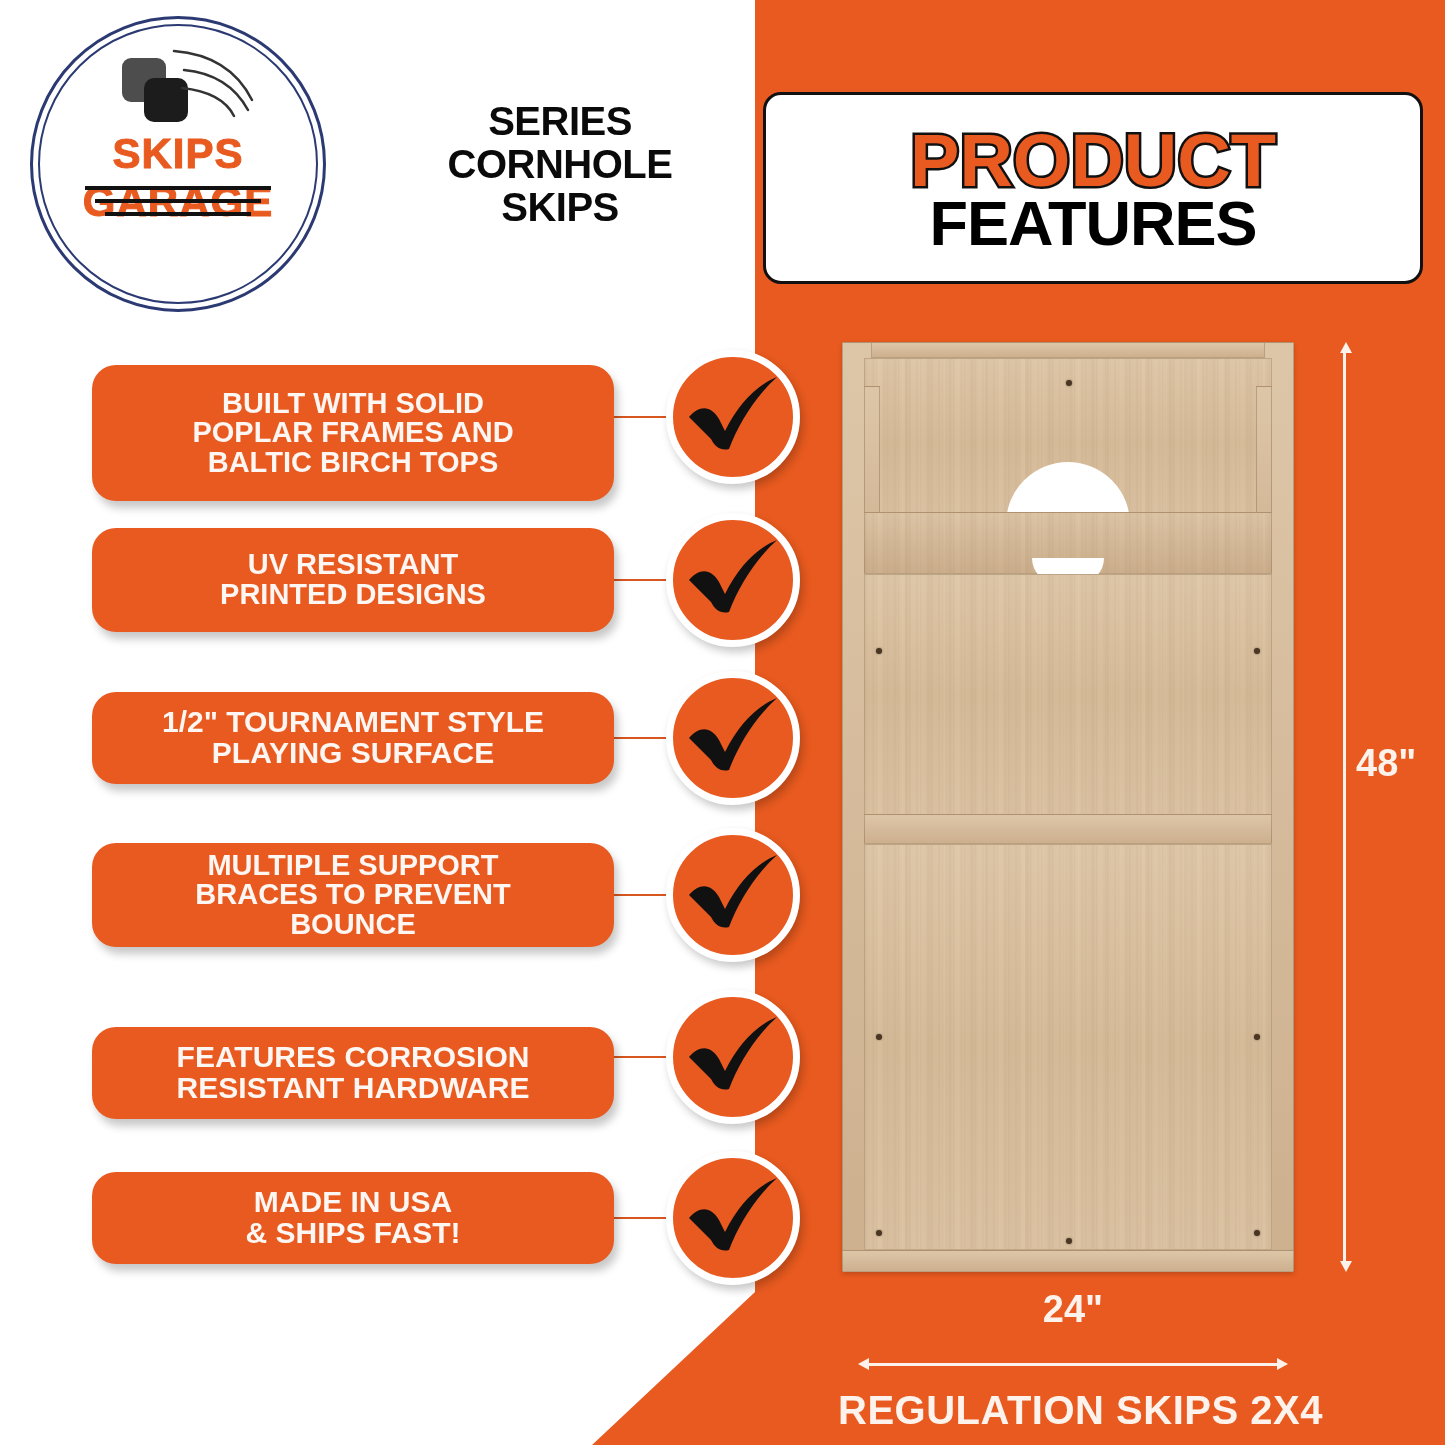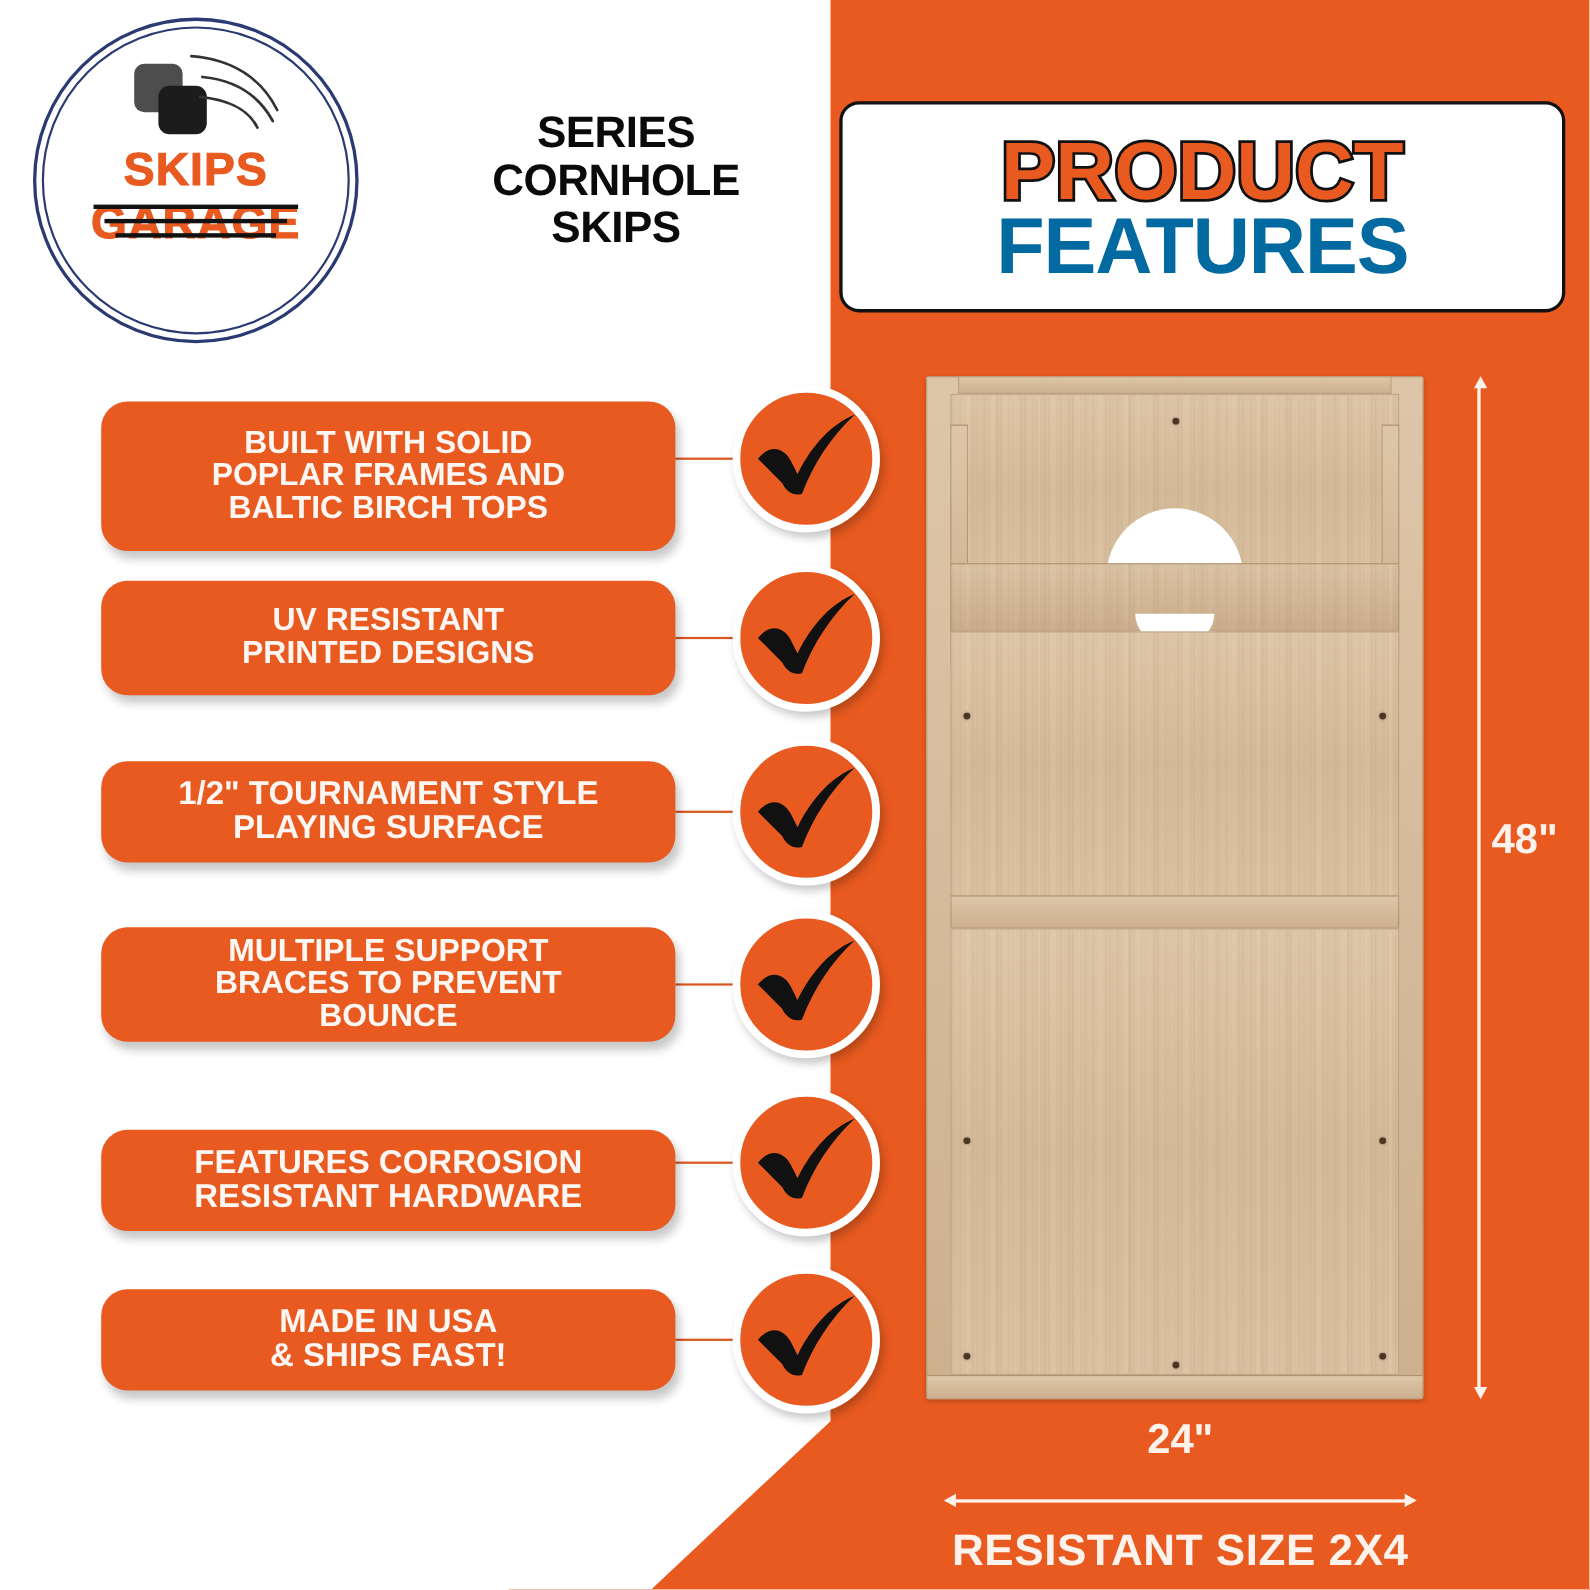--- a/index.html
+++ b/index.html
@@ -116,23 +116,23 @@
   .banner .line1 {
     font-size: 74px;
     font-weight: 700;
     color: #E85A1F;
     -webkit-text-stroke: 5px #111;
     paint-order: stroke fill;
     letter-spacing: 0px;
     line-height: 0.98;
   }
   .banner .line2 {
-    font-size: 72px;
-    font-weight: 700;
-    color: #0369a1;
+    font-size: 63px;
+    font-weight: 700;
+    color: #000000;
     -webkit-text-stroke: 4px #ffffff;
     paint-order: stroke fill;
     letter-spacing: -1px;
     line-height: 0.98;
     margin-top: -4px;
   }
 
   
   .feature-row {
     position: absolute;
@@ -470,15 +470,15 @@
   </div>
   <div class="dim-v-label">48"</div>
 
   <div class="dim-h-label">24"</div>
   <div class="dim-h">
     <div class="arrow-left"></div>
     <div class="shaft"></div>
     <div class="arrow-right"></div>
   </div>
 
-  <div class="regulation">RESISTANT SIZE 2X4</div>
+  <div class="regulation">REGULATION SKIPS 2X4</div>
 
 </div>
 
 </body></html>

